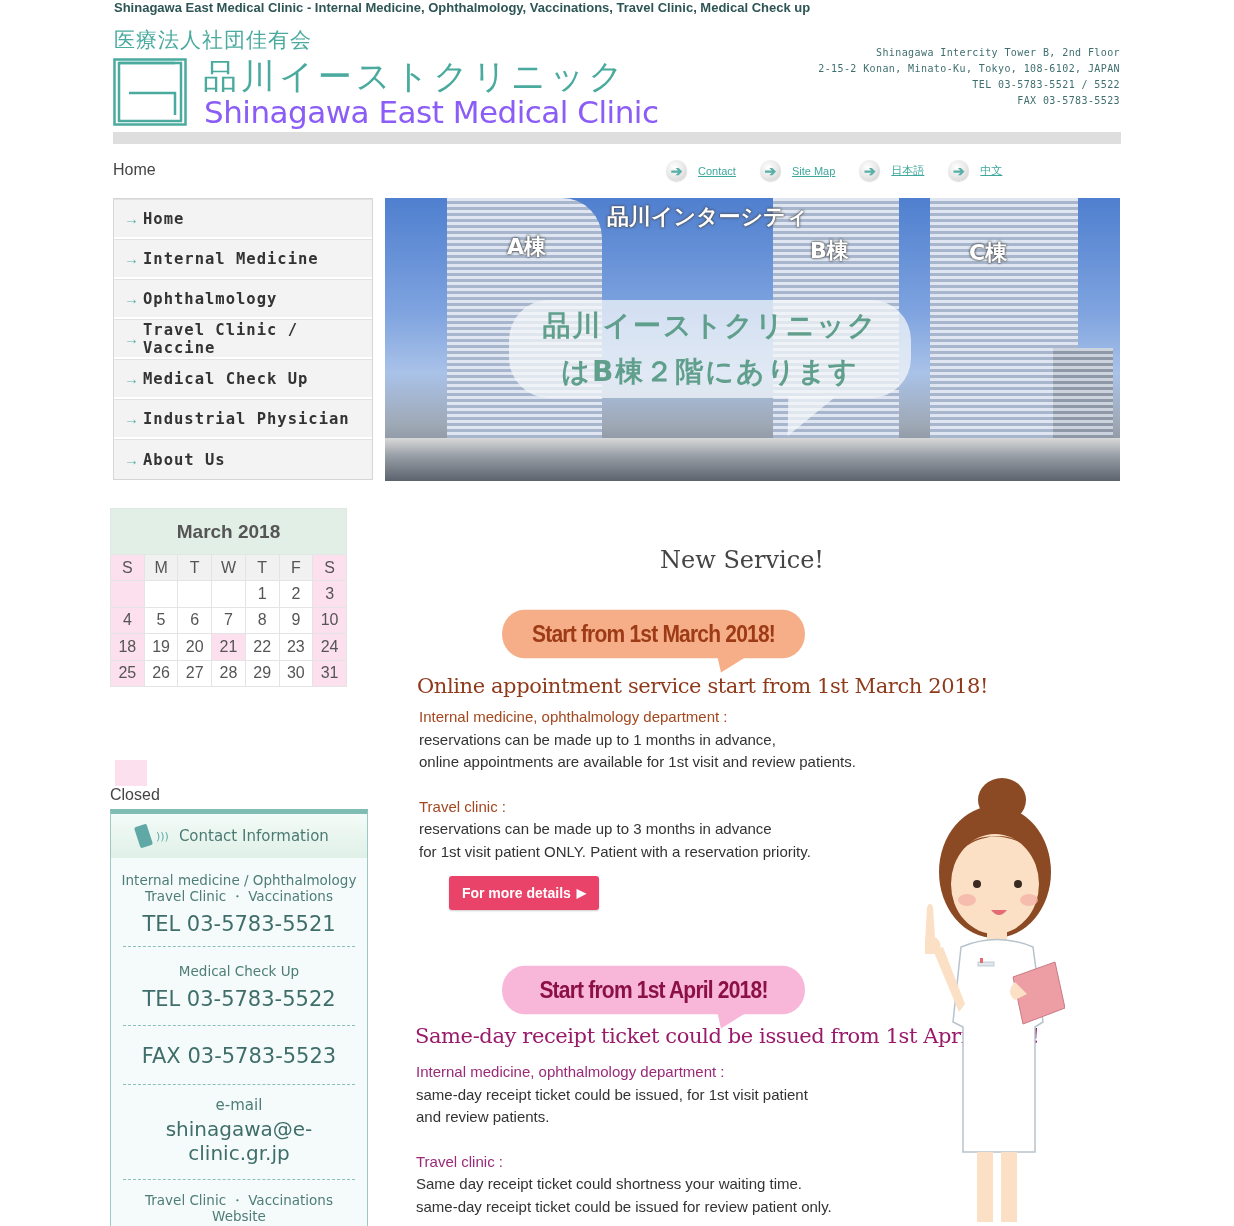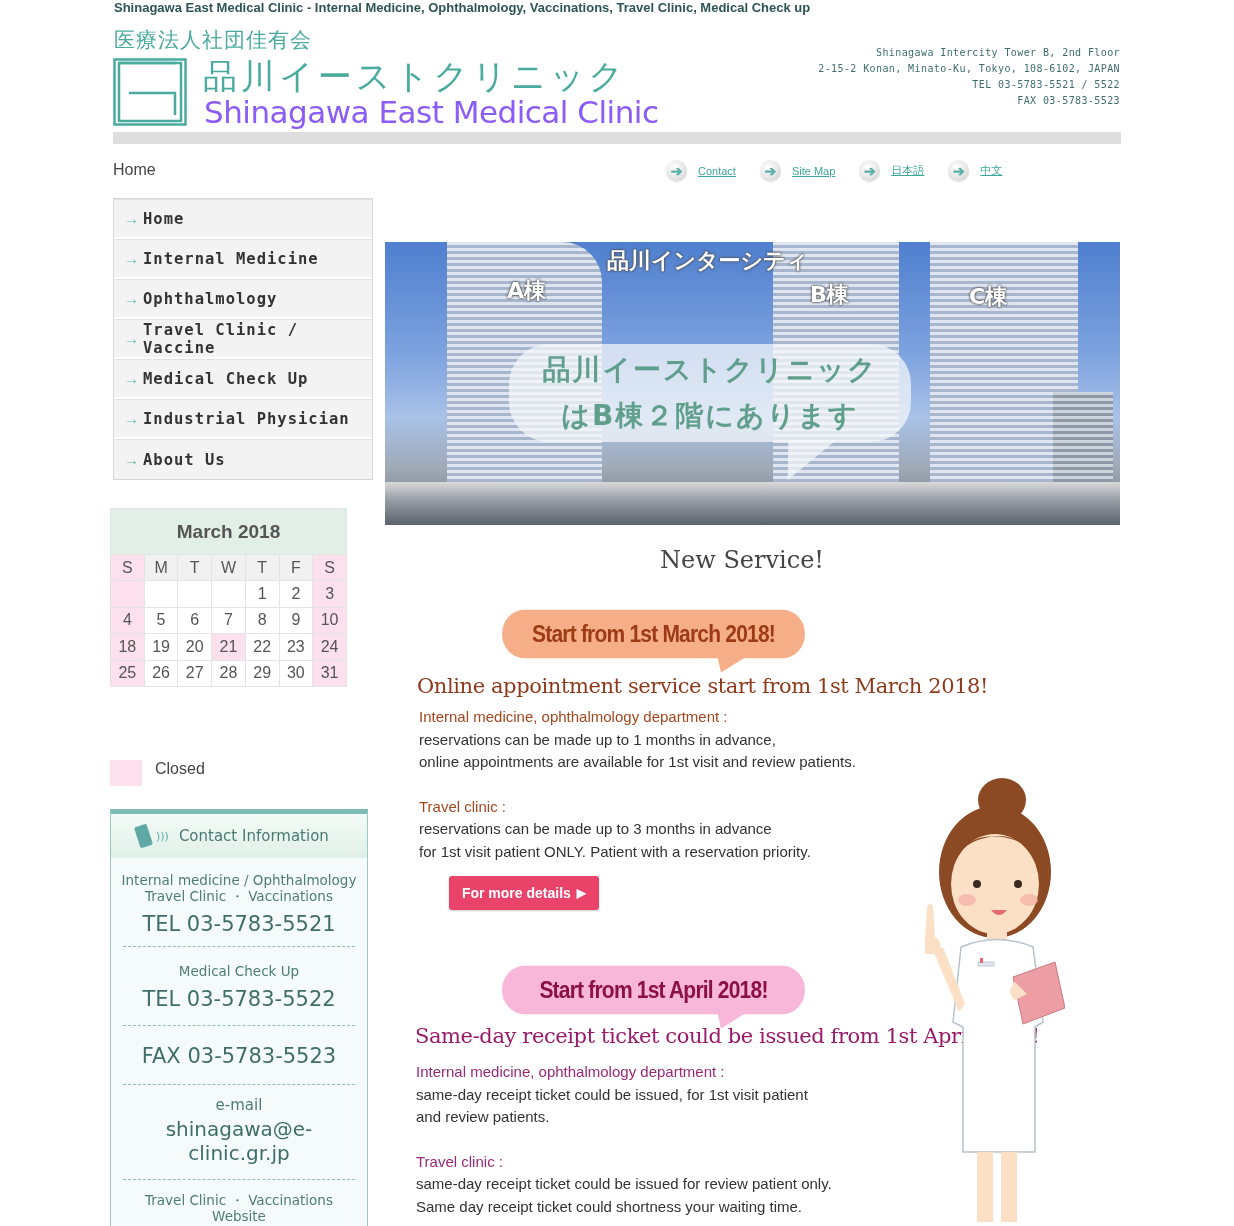--- a/index.html
+++ b/index.html
@@ -24,39 +24,39 @@
   .toplink .circ { width: 21px; height: 21px; border-radius: 50%; background: radial-gradient(circle at 40% 35%, #ffffff 0%, #e6e6e6 55%, #c9c9c9 100%); display: flex; align-items: center; justify-content: center; color: #5aafa6; font-size: 14px; font-weight: bold; margin-right: 11px; box-shadow: 0 1px 1px rgba(0,0,0,0.15); }
   .toplink .lbl { color: #3ea79c; text-decoration: underline; font-size: 11px; }
 
   .nav { position: absolute; left: 113px; top: 198px; width: 260px; border: 1px solid #d6d6d6; background: #efefef; }
   .nav-item { height: 40px; background: #f3f3f3; border-bottom: 2px solid #ffffff; border-top: 1px solid #e2e2e2; display: flex; align-items: center; padding-left: 10px; cursor: pointer; }
   .nav-item:last-child { border-bottom: none; }
   .nav-item .arr { color: #5bb3a8; font-size: 15px; margin-right: 4px; font-weight: bold; }
   .nav-item .txt { font-family: "DejaVu Sans Mono", monospace; font-weight: bold; font-size: 15.5px; color: #333; letter-spacing: 1px; }
 
   .hero { position: absolute; left: 385px; top: 198px; width: 735px; height: 283px; overflow: hidden;
-    background: linear-gradient(180deg, #4f7fcf 0%, #7ea3df 40%, #a9c2e8 62%, #9fa9b6 80%, #6a7480 100%); margin-top: 44px; }
+    background: linear-gradient(180deg, #4f7fcf 0%, #7ea3df 40%, #a9c2e8 62%, #9fa9b6 80%, #6a7480 100%); }
   .tower { position: absolute; background: repeating-linear-gradient(180deg, #dfe6f1 0px, #dfe6f1 3px, #a7b6cc 3px, #a7b6cc 6px); }
   .tower.a { left: 62px; top: 0; width: 155px; height: 260px; border-radius: 0 40px 0 0; }
   .tower.b { left: 388px; top: 0; width: 126px; height: 260px; }
   .tower.c { left: 545px; top: 0; width: 148px; height: 260px; }
   .tower.d { left: 668px; top: 150px; width: 60px; height: 110px; background: repeating-linear-gradient(180deg, #cdd3dc 0, #cdd3dc 3px, #8f98a6 3px, #8f98a6 6px); }
   .station { position: absolute; left: 0; top: 240px; width: 735px; height: 43px; background: linear-gradient(180deg, #d9d9d9 0%, #9aa0a8 40%, #5b636d 100%); }
   .hero-label { position: absolute; color: #fff; font-weight: bold; font-size: 22px; text-shadow: 0 0 3px #555, 0 0 2px #333; font-family: "DejaVu Sans", sans-serif; }
   .bubble { position: absolute; left: 124px; top: 102px; width: 402px; height: 98px; background: rgba(245,248,250,0.72); border-radius: 40px; display: flex; flex-direction: column; align-items: center; justify-content: center; }
   .bubble::after { content: ""; position: absolute; left: 270px; bottom: -38px; border-left: 18px solid transparent; border-right: 30px solid transparent; border-top: 40px solid rgba(245,248,250,0.72); transform: skewX(-25deg); }
   .bubble .l { color: #5f9f8c; font-weight: bold; font-size: 28px; letter-spacing: 2px; line-height: 46px; font-family: "DejaVu Sans", sans-serif; }
 
   .calendar { position: absolute; left: 110px; top: 508px; width: 237px; border-collapse: collapse; }
   .calendar .cap { background: #e2efe6; height: 46px; text-align: center; font-weight: bold; font-size: 19px; color: #555; border: 1px solid #dfe8e2; }
   .calendar td, .calendar th { border: 1px solid #e4e4e4; text-align: center; font-size: 16px; color: #555; height: 26.5px; font-weight: normal; }
   .calendar th { background: #f1f1f1; height: 26px; }
   .calendar .pink { background: #fde0ee; }
 
-  .legend { position: absolute; left: 110px; top: 760px; display: flex; align-items: flex-start; }
+  .legend { position: absolute; left: 110px; top: 760px; display: flex; align-items: flex-end; flex-direction: column; }
   .legend .sw { width: 32px; height: 26px; background: #fde0ee; margin-right: 13px; }
   .legend .lbl { font-size: 16px; color: #444; }
 
   .contact { position: absolute; left: 110px; top: 809px; width: 258px; height: 420px; border: 1px solid #9cc9c2; border-top: 5px solid #7fbcb3; background: #f5fbfb; color: #3f6e6a; font-family: "DejaVu Sans", sans-serif; }
   .contact .head { height: 44px; background: linear-gradient(180deg, #f4fbf8 0%, #dff0e7 100%); display: flex; align-items: center; padding-left: 26px; font-size: 15px; color: #4b7a73; }
   .contact .head .phone { width: 13px; height: 22px; background: #5fa8a5; border-radius: 2px; transform: rotate(-18deg); margin-right: 6px; position: relative; }
   .contact .head .waves { color: #5fa8a5; font-size: 11px; margin-right: 10px; }
   .contact .sec { text-align: center; padding: 0 10px; }
   .contact .small { font-size: 13.5px; line-height: 16px; color: #4e7d77; }
   .contact .big { font-size: 21px; color: #3f6e6a; margin-top: 8px; }
@@ -289,22 +289,22 @@
 
 <div class="pill pink">Start from 1st April 2018!</div>
 <div class="headline magenta">Same-day receipt ticket could be issued from 1st April 2018!</div>
 
 <div class="para" style="left:416px; top:1061px;">
   <div class="sub magenta">Internal medicine, ophthalmology department :</div>
   <div>same-day receipt ticket could be issued, for 1st visit patient</div>
   <div>and review patients.</div>
   <div style="height:22px;"></div>
   <div class="sub magenta">Travel clinic :</div>
+  <div>Same day receipt ticket could shortness your waiting time.</div>
   <div>same-day receipt ticket could be issued for review patient only.</div>
-  <div>Same day receipt ticket could shortness your waiting time.</div>
 </div>
 
 <svg class="nurse" viewBox="0 0 160 454">
   <ellipse cx="97" cy="28" rx="24" ry="22" fill="#8b4a23"></ellipse>
   <ellipse cx="90" cy="100" rx="56" ry="66" fill="#8b4a23"></ellipse>
   <ellipse cx="90" cy="112" rx="44" ry="50" fill="#fbe0c6"></ellipse>
   <path d="M46 90 Q70 50 120 72 Q100 60 80 66 Q60 70 46 90Z" fill="#8b4a23"></path>
   <circle cx="72" cy="112" r="4" fill="#3a2a20"></circle>
   <circle cx="113" cy="112" r="4" fill="#3a2a20"></circle>
   <ellipse cx="62" cy="128" rx="9" ry="6" fill="#f5b3a7" opacity="0.8"></ellipse>

